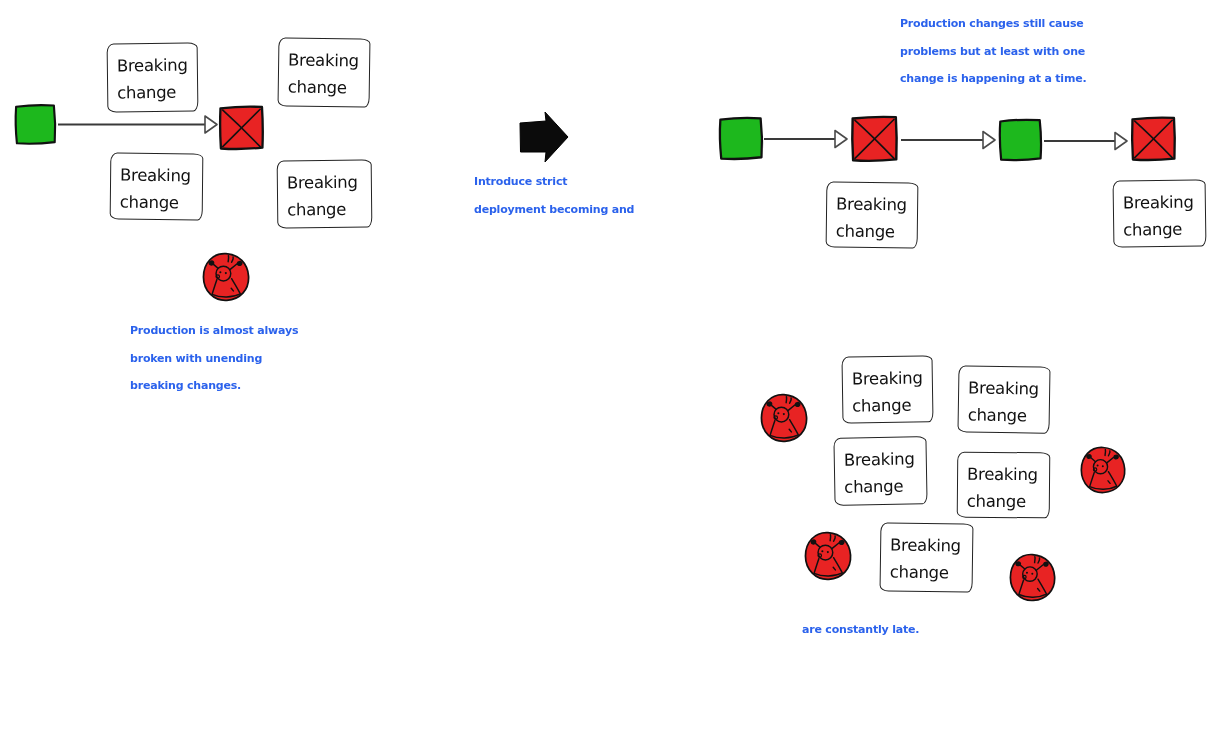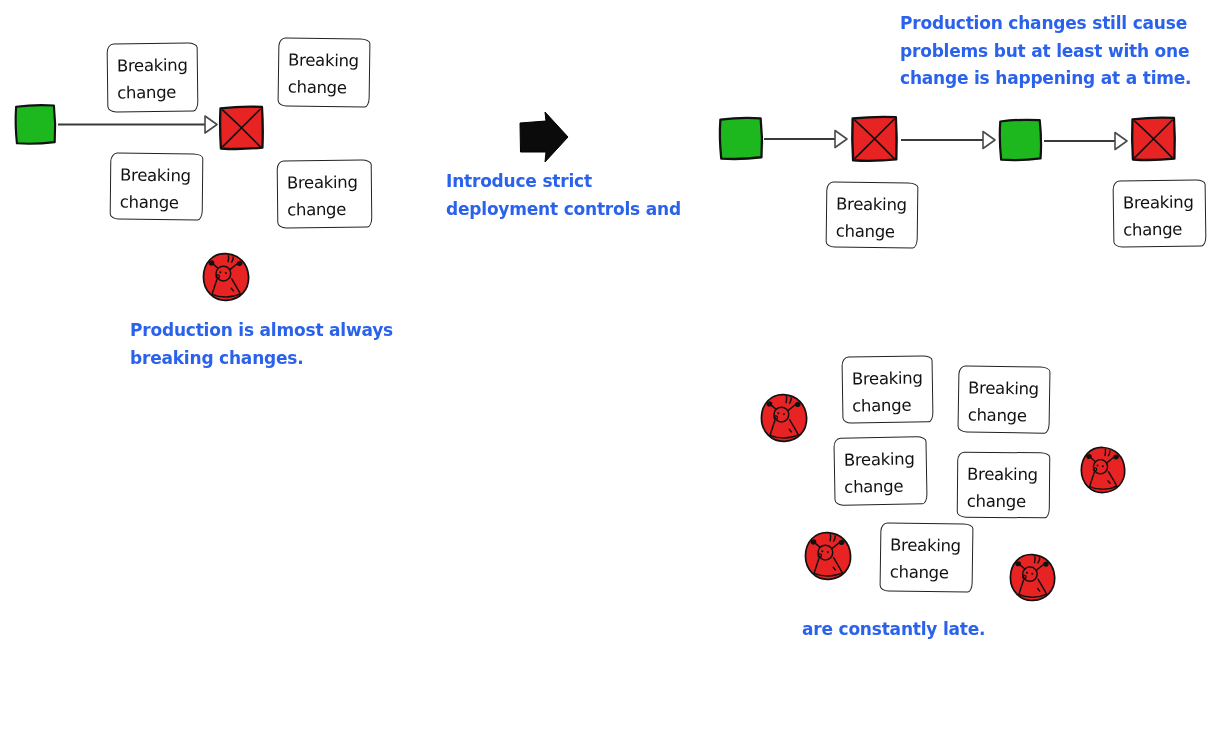--- a/index.html
+++ b/index.html
@@ -14,21 +14,21 @@
   .bx{
     position:absolute;background:#ffffff;border:1.7px solid #222;
     border-radius:7px 10px 5px 9px / 9px 5px 10px 6px;
     box-sizing:border-box;
   }
   .bxt{
     padding:8px 2px 4px 9px;font-size:16.5px;line-height:27px;color:var(--ink);
     letter-spacing:-0.3px;white-space:normal;width:74px;
   }
   .cap{
-    position:absolute;color:var(--blue);font-size:17px;line-height:27.5px;
+    position:absolute;color:var(--blue);font-size:11px;line-height:27.5px;
     font-weight:600;letter-spacing:-0.2px;
   }
   .connline{stroke:#3a3a3a;stroke-width:1.8;}
   .connhead{fill:#ffffff;stroke:#4a4a4a;stroke-width:1.6;stroke-linejoin:round;}
   .hidden-defs{position:absolute;width:0;height:0;}
 </style>
 </head>
 <body>
 
 <div class="canvas">
@@ -90,30 +90,31 @@
   <div class="bx" style="left:277px;top:160px;width:95px;height:68px;transform:rotate(-0.6deg)">
     <div class="bxt">Breaking change</div>
   </div>
 
   <svg class="shape" style="left:200px;top:251px;width:52px;height:52px" viewBox="0 0 60 60">
       <use href="#sym-face"></use>
     </svg>
 
   <div class="cap" style="left:130px;top:317px;width:280px">
     <div>Production is almost always</div>
+    <div>broken with unending</div>
     <div>breaking changes.</div>
   </div>
 
   <svg class="shape" style="left:519px;top:111px;width:50px;height:52px" viewBox="0 0 50 52">
     <path d="M1 12 L27 10 L26 1 L49 26 L26 51 L27 41 L1.5 41 Z" fill="#0b0b0b" stroke="#000" stroke-width="1" stroke-linejoin="round"></path>
   </svg>
 
-  <div class="cap" style="left:446px;top:168px;width:250px">
+  <div class="cap" style="left:474px;top:168px;width:250px">
     <div>Introduce strict</div>
-    <div>deployment controls and</div>
+    <div>deployment becoming and</div>
   </div>
 
   <div class="cap" style="left:900px;top:10px;width:310px">
     <div>Production changes still cause</div>
     <div>problems but at least with one</div>
     <div>change is happening at a time.</div>
   </div>
 
   <svg class="shape" style="left:716px;top:113px;width:49px;height:50px" viewBox="0 0 56 56">
       <use href="#sym-gsq"></use>

